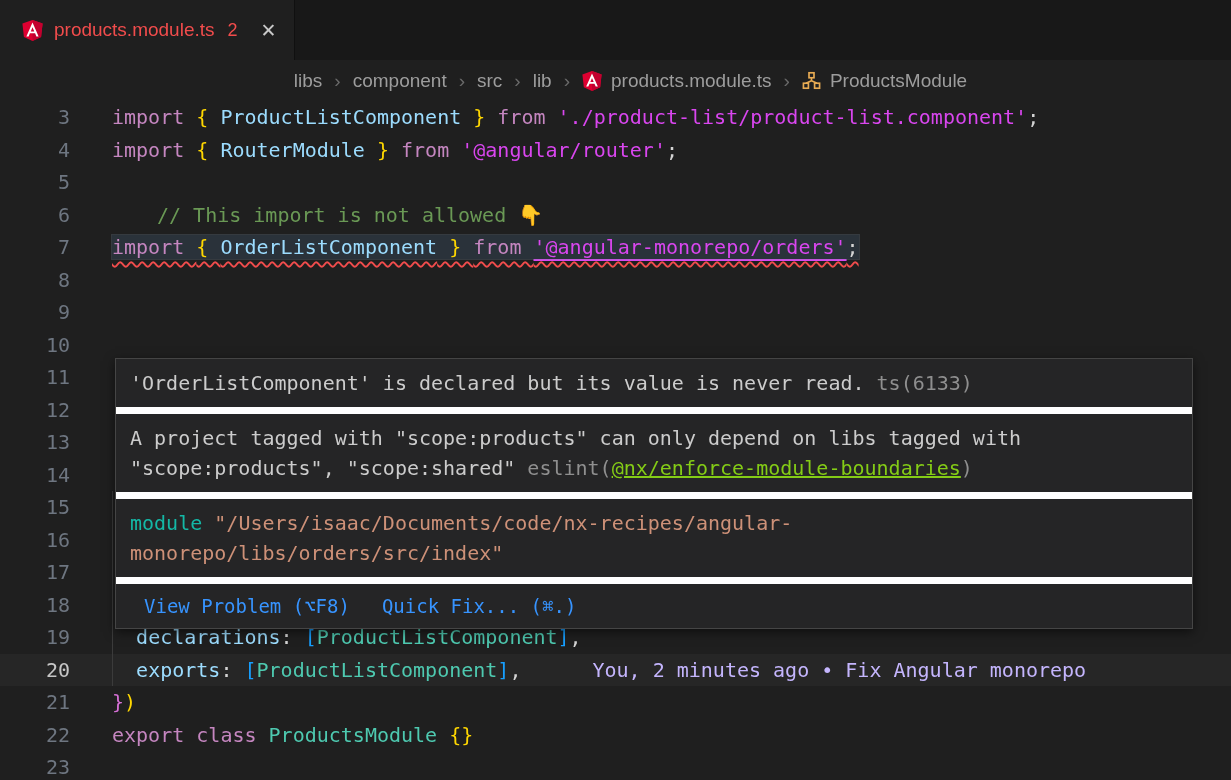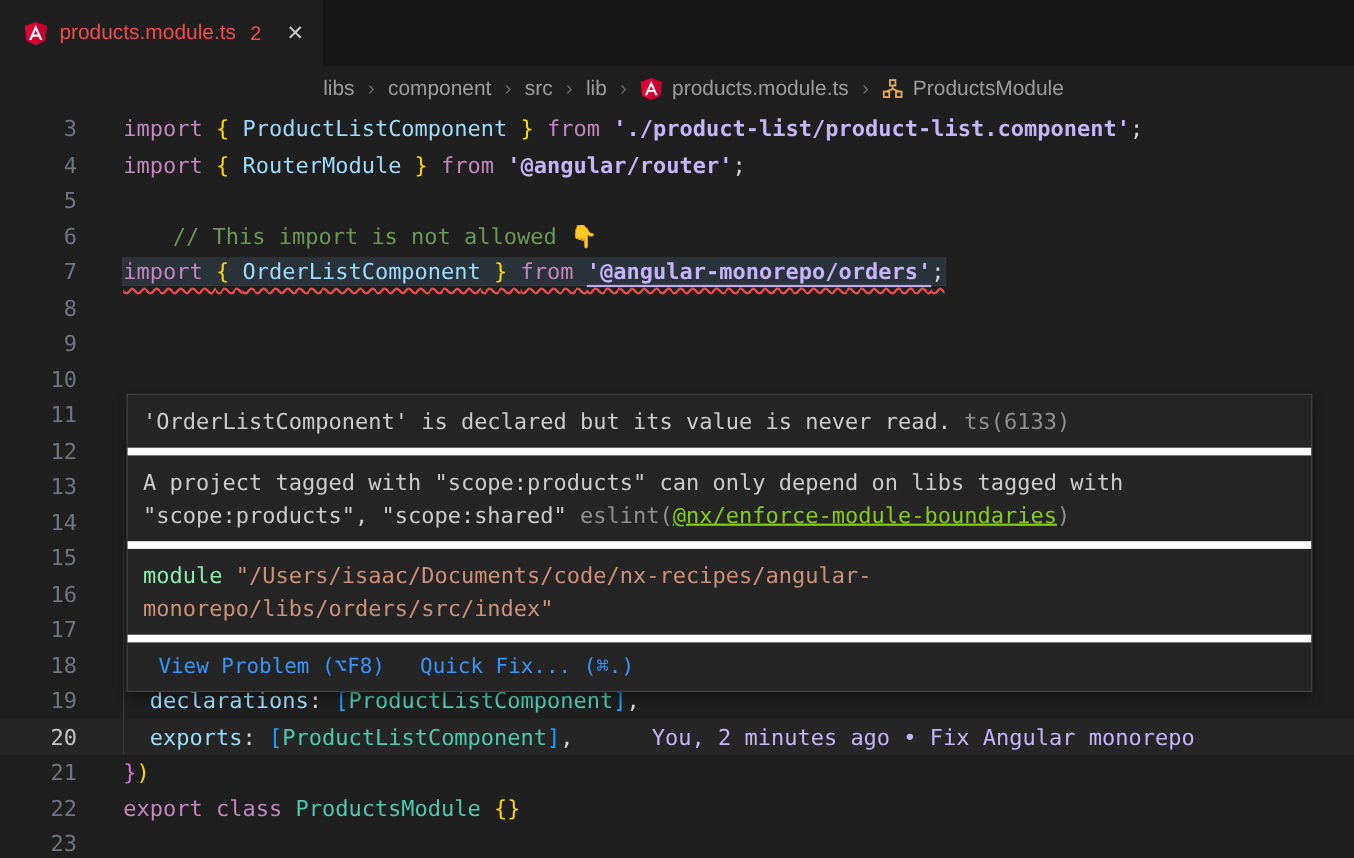--- a/index.html
+++ b/index.html
@@ -28,21 +28,21 @@
   .code-line { display:flex; height:32.5px; line-height:32.5px; font-size:20px; white-space:pre; }
   .code-line.current { background:rgba(255,255,255,0.03); }
   .ln { width:70px; text-align:right; color:#6e7681; flex:none; user-select:none; }
   .ln.active { color:#c6c6c6; }
   .code { margin-left:42px; position:relative; flex:1; }
   .guide { position:absolute; top:0; bottom:0; width:1px; background:#3b3b3b; }
 
   .tok-kw   { color:#C586C0; }
   .tok-imp  { color:#9CDCFE; }
   .tok-cls  { color:#4EC9B0; }
-  .tok-str  { color:#c4b5fd;font-weight:bold; }
+  .tok-str  { color:#d946ef; }
   .tok-pun  { color:#D4D4D4; }
   .tok-cmt  { color:#6A9955;margin-left:45px; }
   .tok-gold { color:#FFD700; }
   .tok-pink { color:#D670D6; }
   .tok-blue2{ color:#179FFF; }
   .tok-u    { text-decoration:underline; text-underline-offset:5px; }
 
   .err-stmt { background:rgba(71,101,130,0.28); outline:1px solid rgba(120,140,160,0.25);
               text-decoration:underline wavy #f14c4c 1.5px; text-underline-offset:7px;
               text-decoration-skip-ink:none; }
@@ -50,21 +50,21 @@
 
   
   .hover-popup { position:absolute; left:115px; top:257px; width:1078px; z-index:5;
                  background:#252526; border:1px solid #454545;
                  box-shadow:0 3px 10px rgba(0,0,0,0.55); font-size:20px; color:#cccccc; }
   .hover-section { padding:9px 14px; border-bottom:7px solid #ffffff; line-height:30px; }
   .hover-line { white-space:pre; }
   .hov-plain { color:#cccccc; }
   .hov-dim   { color:#8f8f8f; }
   .hov-link  { color:#84cc16; text-decoration:underline; cursor:pointer; }
-  .hov-kw    { color:#86efac; }
+  .hov-kw    { color:#14b8a6; }
   .hov-str   { color:#CE9178; }
   .hover-actions { padding:8px 28px; display:flex; gap:32px; font-size:19px; line-height:28px; }
   .hover-action { color:#3794FF; cursor:pointer; }
 </style>
 </head>
 <body>
 
 <div class="tabbar">
   <div class="tab">
     <span class="tab-icon">

